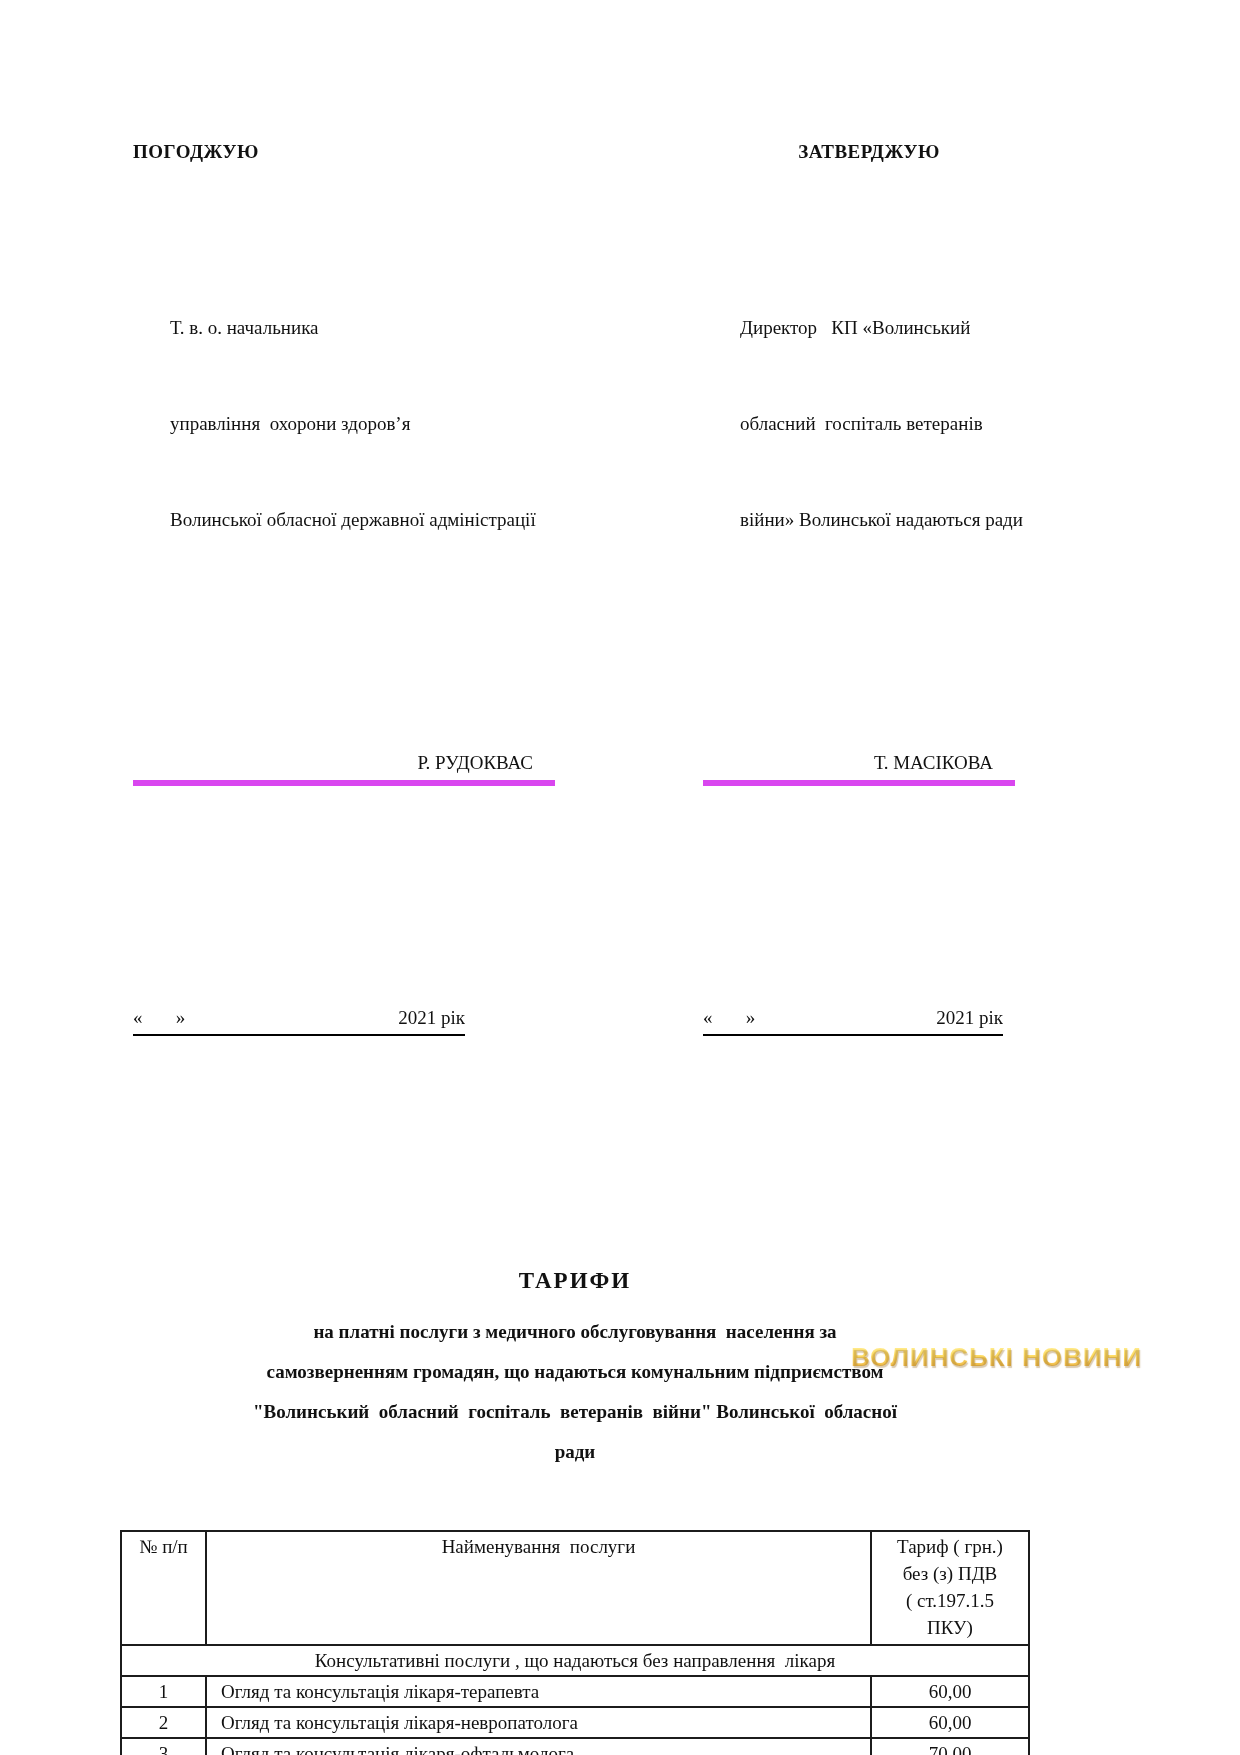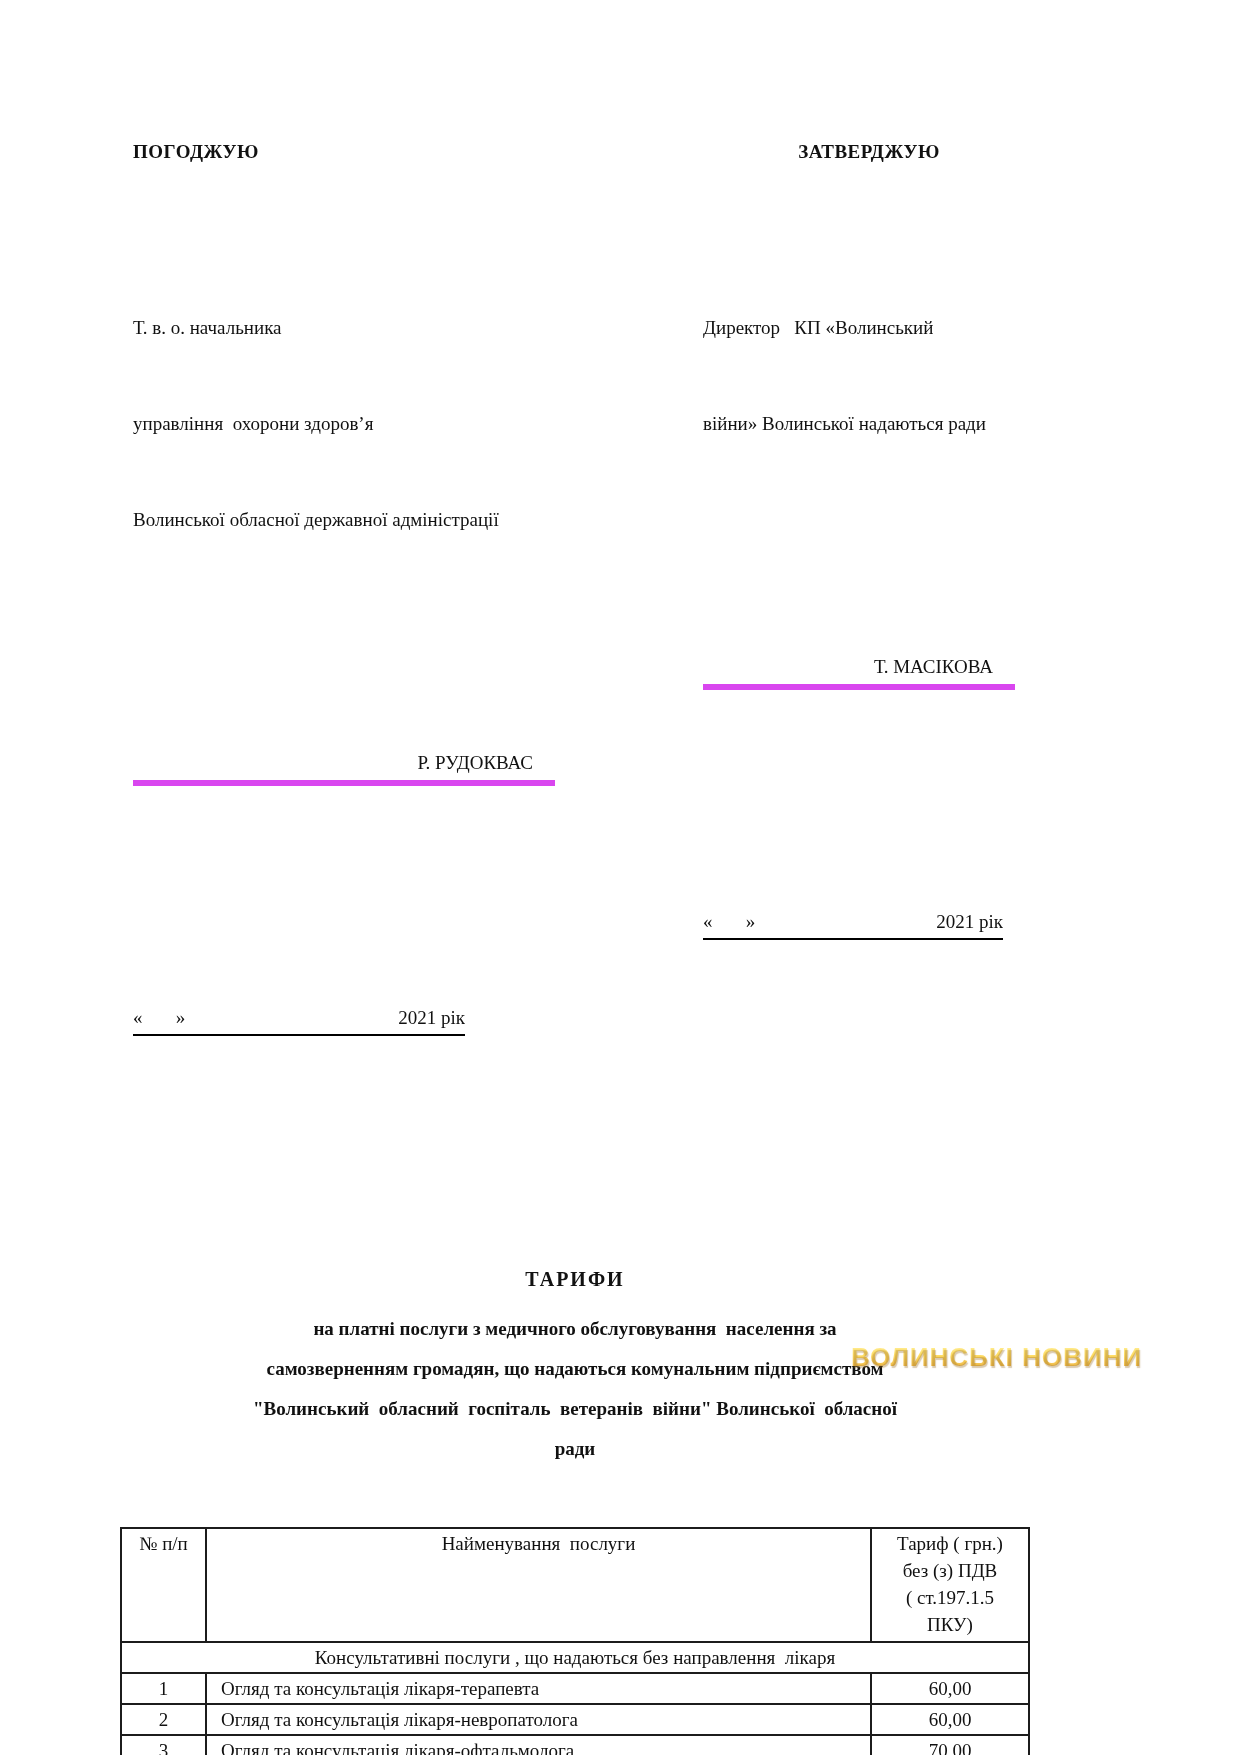--- a/index.html
+++ b/index.html
@@ -13,21 +13,21 @@
   
   .approval-row {
     display: flex; justify-content: space-between;
     padding: 72px 205px 0 133px;
   }
   .approval-col { font-size: 19px; line-height: 32px; white-space: pre-wrap; }
   .approval-col.left  { width: 430px; }
   .approval-col.right { width: 332px; }
   .approval-title { font-weight: bold; font-size: 19px; letter-spacing: .5px; margin-bottom: 16px; }
   .approval-col.right .approval-title { text-align: center; }
-  .approval-lines div { white-space: pre-wrap; }
+  .approval-lines div { white-space: pre-wrap; margin-left: 37px; }
 
   .signature-block { margin-top: 20px; }
   .sig-underline {
     display: block; border-bottom: 6px solid #d946ef;
     text-align: right; padding: 0 22px 2px 0; line-height: 30px;
   }
   .approval-col.left  .sig-underline { width: 400px; }
   .approval-col.right .sig-underline { width: 290px; }
 
   .date-block { margin-top: 26px; }
@@ -35,21 +35,21 @@
     display: flex; justify-content: space-between;
     border-bottom: 2px solid #000; padding-bottom: 2px; line-height: 28px;
   }
   .approval-col.left  .date-underline { width: 332px; }
   .approval-col.right .date-underline { width: 300px; }
   .date-quotes, .date-year { white-space: pre; }
 
   
   .doc-title {
     margin: 104px 210px 0 120px; text-align: center;
-    font-size: 20px; font-weight: bold; letter-spacing: 2px;
+    font-size: 23px; font-weight: bold; letter-spacing: 2px;
   }
   .doc-subtitle {
     margin: 18px 210px 0 120px; text-align: center;
     font-size: 19px; font-weight: bold; line-height: 40px;
     white-space: pre-wrap;
   }
 
   
   table.tariff {
     border-collapse: collapse; table-layout: fixed;
@@ -109,20 +109,21 @@
           <span class="date-quotes">«       »</span>
           <span class="date-year">2021 рік</span>
         </span>
       </div>
     </div>
 
     <div class="approval-col right">
       <div class="approval-title">ЗАТВЕРДЖУЮ</div>
       <div class="approval-lines">
         <div>Директор   КП «Волинський</div>
+        <div>обласний  госпіталь ветеранів</div>
         <div>війни» Волинської надаються ради</div>
       </div>
       <div class="signature-block">
         <span class="sig-underline">Т. МАСІКОВА</span>
       </div>
       <div class="date-block">
         <span class="date-underline">
           <span class="date-quotes">«       »</span>
           <span class="date-year">2021 рік</span>
         </span>

